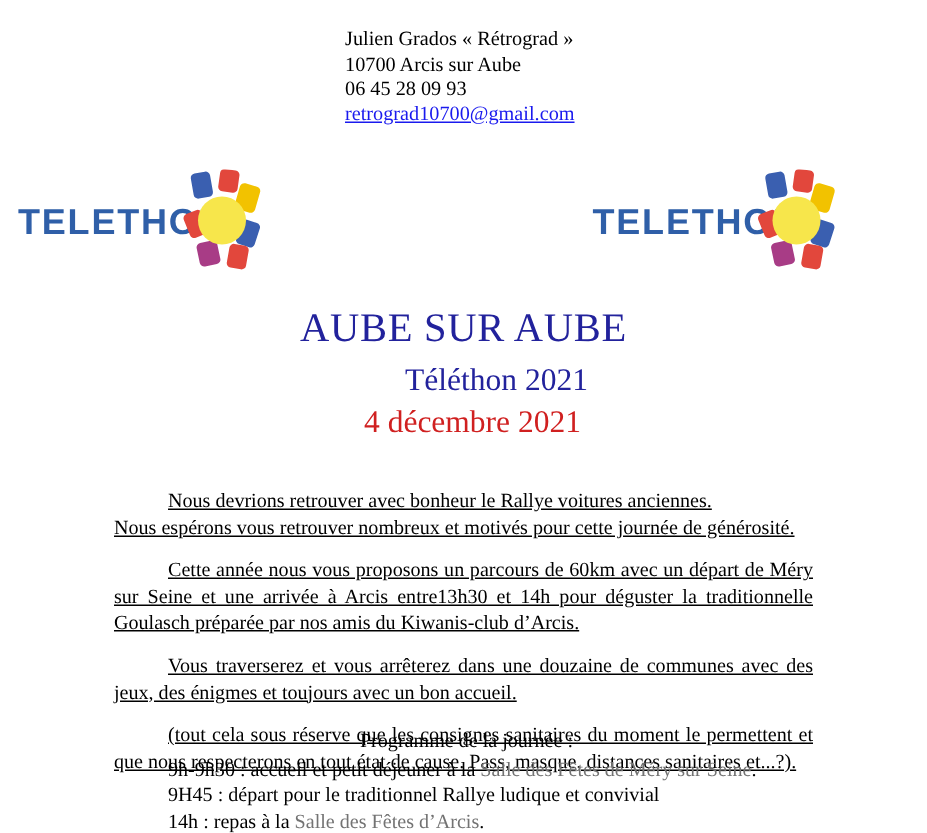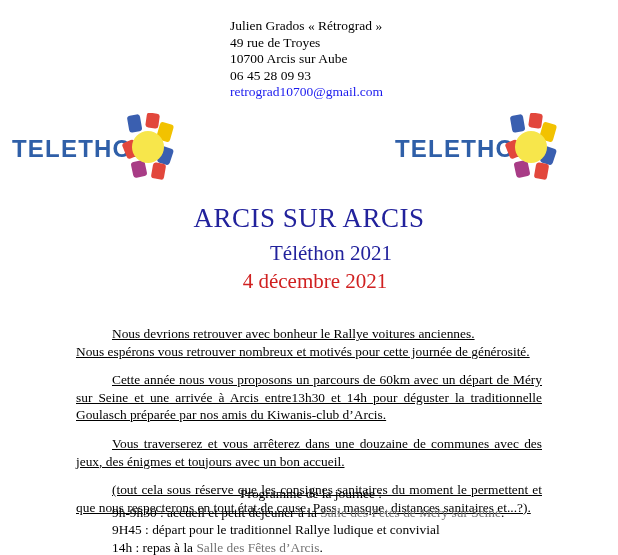--- a/index.html
+++ b/index.html
@@ -29,20 +29,21 @@
     top: 18px;
     font-size: 13.5px;
     line-height: 16.5px;
     color: #000;
   }
   .contact div {
     white-space: nowrap;
   }
   .contact .email {
     color: #1a1aee;
+    text-decoration: underline;
   }
 
   
   .logo {
     position: absolute;
     width: 165px;
     height: 70px;
   }
   .logo-left { left: 12px; top: 113px; }
   .logo-right { left: 395px; top: 113px; }
@@ -138,21 +139,20 @@
     color: #737373;
   }
 </style>
 </head>
 <body>
 
 <div class="page">
 
   <div class="contact">
     <div>Julien Grados « Rétrograd »</div>
-    <div>49 rue de Troyes</div>
     <div>10700 Arcis sur Aube</div>
     <div>06 45 28 09 93</div>
     <div class="email">retrograd10700@gmail.com</div>
   </div>
 
   <div class="logo logo-left">
     <div class="logo-word">TELETHON</div>
     <div class="logo-art">
       <svg width="55" height="70" viewBox="0 0 55 70" xmlns="http://www.w3.org/2000/svg">
         <rect x="6" y="2" width="13" height="17" rx="3" fill="#3a5fb0" transform="rotate(-10 12 10)"></rect>
@@ -176,21 +176,21 @@
         <rect x="36" y="10" width="14" height="18" rx="3" fill="#f2c200" transform="rotate(16 43 19)"></rect>
         <rect x="2" y="28" width="13" height="17" rx="3" fill="#e2473c" transform="rotate(-22 8 36)"></rect>
         <rect x="37" y="34" width="13" height="17" rx="3" fill="#3a5fb0" transform="rotate(18 43 42)"></rect>
         <rect x="10" y="48" width="14" height="16" rx="3" fill="#a83c86" transform="rotate(-12 17 56)"></rect>
         <rect x="30" y="50" width="13" height="16" rx="3" fill="#e2473c" transform="rotate(10 36 58)"></rect>
         <circle cx="26" cy="34" r="16" fill="#f7e64b"></circle>
       </svg>
     </div>
   </div>
 
-  <div class="title-main">ARCIS SUR ARCIS</div>
+  <div class="title-main">AUBE SUR AUBE</div>
   <div class="title-sub">Téléthon 2021</div>
   <div class="title-date">4 décembre 2021</div>
 
   <div class="body-text">
     <p class="indent" style="margin-bottom:0">Nous devrions retrouver avec bonheur le Rallye voitures anciennes.</p>
     <p class="noindent">Nous espérons vous retrouver nombreux et motivés pour cette journée de générosité.</p>
     <p class="indent">Cette année nous vous proposons un parcours de 60km avec un départ de Méry sur Seine et une arrivée à Arcis entre13h30 et 14h pour déguster la traditionnelle Goulasch préparée par nos amis du Kiwanis-club d’Arcis.</p>
     <p class="indent">Vous traverserez et vous arrêterez dans une douzaine de communes avec des jeux, des énigmes et toujours avec un bon accueil.</p>
     <p class="indent">(tout cela sous réserve que les consignes sanitaires du moment le permettent et que nous respecterons en tout état de cause. Pass, masque, distances sanitaires et...?).</p>
   </div>

